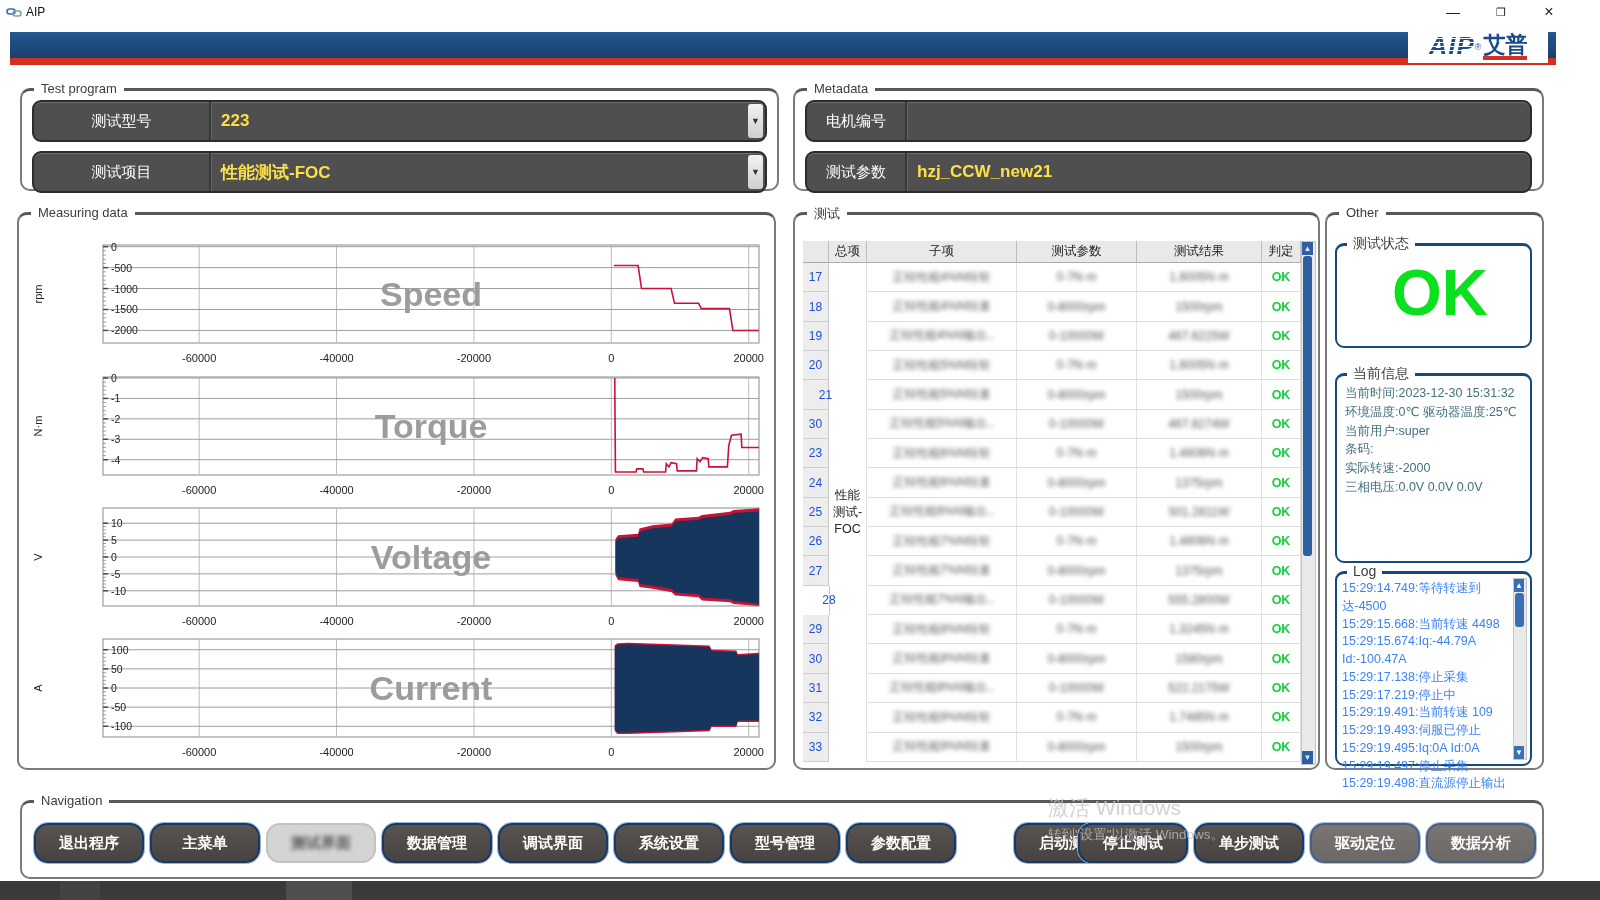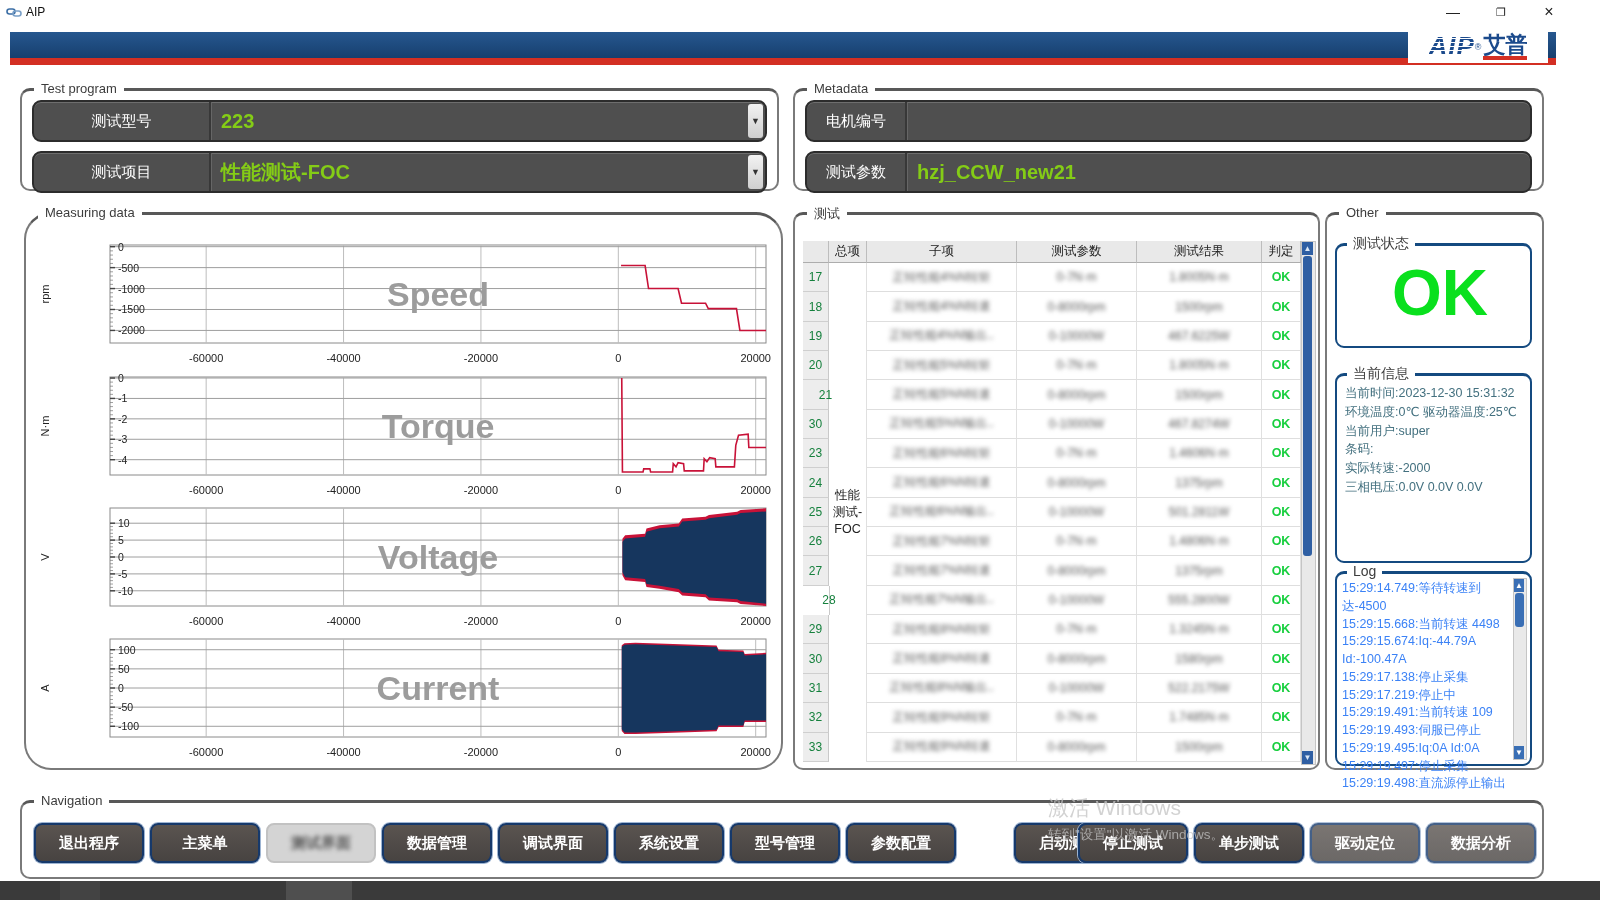--- a/index.html
+++ b/index.html
@@ -21,51 +21,51 @@
 
   
   .group{position:absolute;border:2px solid #7a7a7a;border-top:3px solid #585858;border-radius:10px;background:#fff;}
   .group>.glabel{position:absolute;top:-10px;left:12px;background:#fff;padding:0 7px;font-size:13px;color:#3c3c3c;}
   .bluegroup{position:absolute;border:2px solid #144a80;border-top:3px solid #144a80;border-radius:9px;background:#fff;}
   .bluegroup>.glabel{position:absolute;top:-11px;left:10px;background:#fff;padding:0 6px;font-size:14px;color:#3c3c3c;}
 
   
   .combo{position:relative;height:38px;margin:9px 10px 0 10px;background:#4f4f4f;border:2px solid #2c2c2c;border-radius:9px;display:flex;align-items:stretch;box-shadow:inset 0 1px 0 #6e6e6e;}
   .combo-label{display:flex;align-items:center;justify-content:center;color:#fff;font-size:15px;border-right:2px solid #383838;box-shadow:1px 0 0 #666;}
-  .combo-value{flex:1;display:flex;align-items:center;color:#84cc16;font-weight:bold;font-size:20px;padding-left:10px;overflow:hidden;white-space:nowrap;}
+  .combo-value{flex:1;display:flex;align-items:center;color:#fde047;font-weight:bold;font-size:17px;padding-left:10px;overflow:hidden;white-space:nowrap;}
   .combo-btn{position:absolute;right:2px;top:2px;bottom:2px;width:15px;background:linear-gradient(#f2f2f2,#cfcfcf);border-radius:3px;display:flex;align-items:center;justify-content:center;font-size:9px;color:#333;}
   .w-label-lg{width:175px;} .w-label-sm{width:98px;}
 
   
   .chartwrap{position:absolute;left:9px;width:737px;height:129px;}
   .chart-svg text{font-family:"Liberation Sans","DejaVu Sans",sans-serif;}
 
   
   #grid{position:absolute;display:grid;grid-template-columns:26px 38px 150px 120px 125px 39px;grid-template-rows:22px repeat(17,29.35px);background:#fff;font-size:12px;color:#333;}
   #grid .hcell{background:#e9e9e9;border-right:1px solid #bdbdbd;border-bottom:1px solid #adadad;display:flex;align-items:center;justify-content:center;font-size:12.5px;color:#222;}
-  #grid .ncell{background:#ededed;border-right:1px solid #c9c9c9;border-bottom:1px solid #cfcfcf;display:flex;align-items:center;justify-content:center;color:#15803d;}
+  #grid .ncell{background:#ededed;border-right:1px solid #c9c9c9;border-bottom:1px solid #cfcfcf;display:flex;align-items:center;justify-content:center;color:#1d4ed8;}
   #grid .cell{background:#fff;border-right:1px solid #e0e0e0;border-bottom:1px solid #dedede;display:flex;align-items:center;justify-content:center;overflow:hidden;white-space:nowrap;}
   #grid .gcell{grid-column:2;grid-row:2 / -1;background:#fff;border-right:1px solid #e0e0e0;display:flex;align-items:center;justify-content:center;text-align:center;font-size:12.5px;color:#222;line-height:1.35;word-break:break-all;padding:2px;}
   #grid .verdict{color:#18cf3f;font-weight:bold;font-size:12.5px;background:#fff;}
   .blurtxt{filter:blur(2.3px);color:#5a5a5a;}
 
   
   .vscroll{position:absolute;width:13px;background:#e9e9e9;border:1px solid #c5c5c5;}
   .vs-arrow{position:absolute;left:0;width:11px;height:13px;display:flex;align-items:center;justify-content:center;font-size:8px;}
   .vs-thumb{position:absolute;left:1px;width:9px;background:#2f5fa3;border-radius:3px;}
 
   
   .info-lines{position:absolute;font-size:12.5px;color:#43707f;line-height:1.5;}
   .log-lines{position:absolute;font-size:12.5px;color:#3b82f6;line-height:1.42;}
 
   
   .status-ok{position:absolute;font-size:64px;font-weight:bold;color:#0ae01e;font-family:"Liberation Sans",sans-serif;}
 
   
-  .navbtn{position:absolute;top:20px;width:106px;height:36px;background:linear-gradient(#5a5450,#474341);border:2px solid #16396b;border-radius:8px;color:#fff;font-weight:bold;font-size:15px;display:flex;align-items:center;justify-content:center;box-shadow:0 0 0 1px #9db4d2;}
+  .navbtn{position:absolute;top:20px;width:106px;height:36px;background:linear-gradient(#5a5450,#474341);border:2px solid #16396b;border-radius:14px;color:#fff;font-weight:bold;font-size:15px;display:flex;align-items:center;justify-content:center;box-shadow:0 0 0 1px #9db4d2;}
   .navbtn.disabled{background:#d4d4d4;border:2px solid #c2c2c2;box-shadow:none;color:#bcbcbc;}
   .navbtn.faded{opacity:.8;}
   .watermark{position:absolute;color:#c3c3c3;opacity:.75;z-index:30;pointer-events:none;}
 
   .taskbar{position:absolute;left:0;top:881px;width:1600px;height:19px;background:#3a3a3a;}
   .taskbar .tb1{position:absolute;left:286px;top:0;width:66px;height:19px;background:#4f4f4f;}
   .taskbar .tb2{position:absolute;left:60px;top:0;width:40px;height:19px;background:#434343;}
 </style>
 </head>
 <body>
@@ -114,21 +114,21 @@
           <div class="combo-label w-label-sm">电机编号</div>
           <div class="combo-value"></div>
         </div>
         <div class="combo">
           <div class="combo-label w-label-sm">测试参数</div>
           <div class="combo-value">hzj_CCW_new21</div>
         </div>
       </div>
   </div>
 
-  <div class="group" style="left:24px;top:212px;width:755px;height:553px;border-radius:27px;">
+  <div class="group" style="left:17px;top:212px;width:755px;height:553px;">
     <div class="glabel">Measuring data</div>
     <div id="charts">
         <div class="chartwrap" style="top: 27px;"><svg class="chart-svg" width="737" height="129" viewBox="0 0 737 129">
             <rect x="75" y="3" width="656" height="98" fill="#fff" stroke="#8a8a8a" stroke-width="1"></rect>
             <line x1="171.16753926701568" y1="3" x2="171.16753926701568" y2="101" stroke="#bdbdbd" stroke-width="1"></line>
             <text x="171.16753926701568" y="120" font-size="11" fill="#222" text-anchor="middle">-60000</text>
             <line x1="308.5497382198953" y1="3" x2="308.5497382198953" y2="101" stroke="#bdbdbd" stroke-width="1"></line>
             <text x="308.5497382198953" y="120" font-size="11" fill="#222" text-anchor="middle">-40000</text>
             <line x1="445.9319371727749" y1="3" x2="445.9319371727749" y2="101" stroke="#bdbdbd" stroke-width="1"></line>
             <text x="445.9319371727749" y="120" font-size="11" fill="#222" text-anchor="middle">-20000</text>

